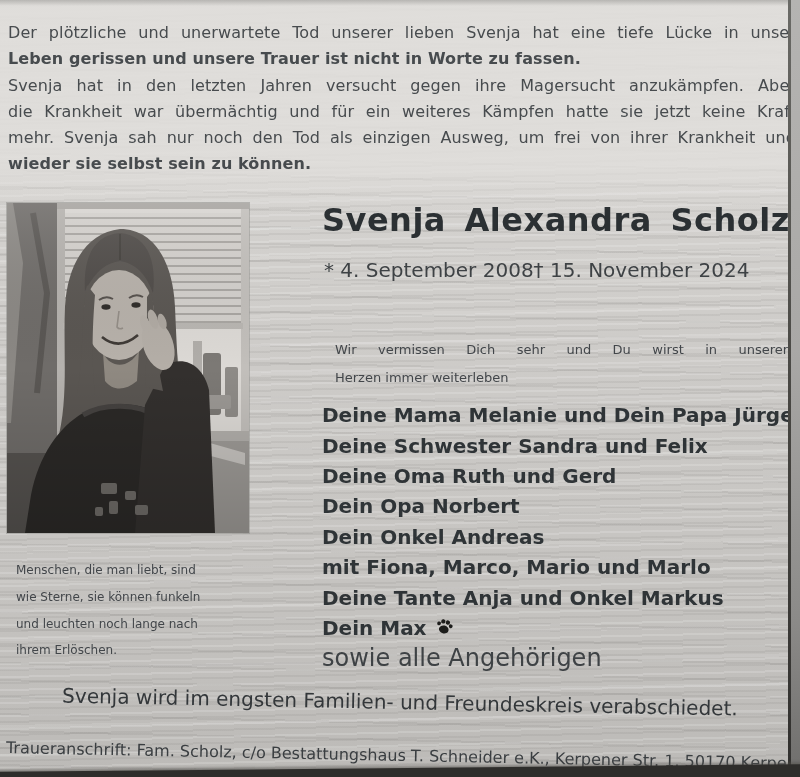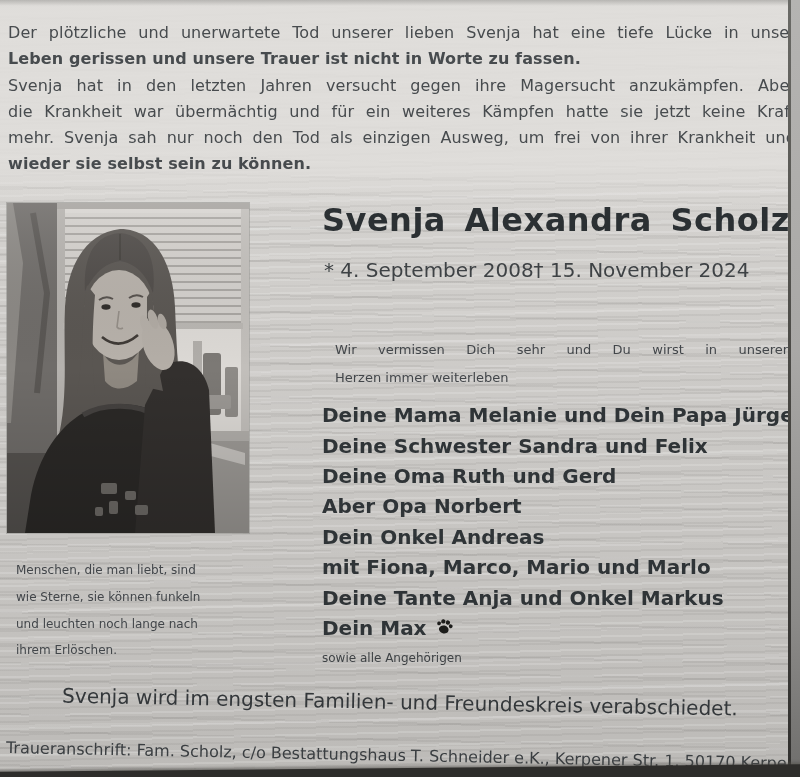--- a/index.html
+++ b/index.html
@@ -29,21 +29,21 @@
   
   .right-col{left:322px;top:201px;width:458px;height:480px;}
   .name{position:absolute;left:0;top:0;width:100%;margin:0;text-align:center;
     font-size:32px;font-weight:bold;letter-spacing:0.5px;word-spacing:7px;color:#2b3033;white-space:nowrap;}
   .dates{position:absolute;left:2px;top:57px;width:454px;display:flex;justify-content:flex-start;
     font-size:20px;color:#3e4245;}
   .missing{position:absolute;left:13px;top:135px;width:456px;font-size:13px;line-height:28px;color:#42464a;}
   .missing .jline{text-align:justify;text-align-last:justify;}
   .mourners{position:absolute;left:0;top:199px;width:458px;font-size:20px;font-weight:bold;color:#2f3437;}
   .m-line{height:30.4px;display:flex;align-items:center;white-space:nowrap;}
-  .m-line.regular{font-weight:normal;font-size:12px;color:#3e4245;}
+  .m-line.regular{font-weight:normal;font-size:24px;color:#3e4245;}
   .paw{margin-left:9px;margin-top:-3px;transform:rotate(14deg);}
 
   
   .quote{left:16px;top:557px;width:296px;font-size:12px;line-height:26.8px;color:#42464a;}
 
   
   .farewell{left:0;top:690px;width:100%;text-align:center;font-size:20px;color:#33373a;
     transform:rotate(1.1deg);}
   .address{left:6px;top:738px;width:792px;font-size:16px;color:#3a3e41;white-space:nowrap;
     transform:rotate(1.15deg);transform-origin:0 50%;}
@@ -158,21 +158,21 @@
       <div class="m-line">
           <span>Deine Mama Melanie und Dein Papa Jürgen</span>
         </div>
       <div class="m-line">
           <span>Deine Schwester Sandra und Felix</span>
         </div>
       <div class="m-line">
           <span>Deine Oma Ruth und Gerd</span>
         </div>
       <div class="m-line">
-          <span>Aber Opa Norbert</span>
+          <span>Dein Opa Norbert</span>
         </div>
       <div class="m-line">
           <span>Dein Onkel Andreas</span>
         </div>
       <div class="m-line">
           <span>mit Fiona, Marco, Mario und Marlo</span>
         </div>
       <div class="m-line">
           <span>Deine Tante Anja und Onkel Markus</span>
         </div>

